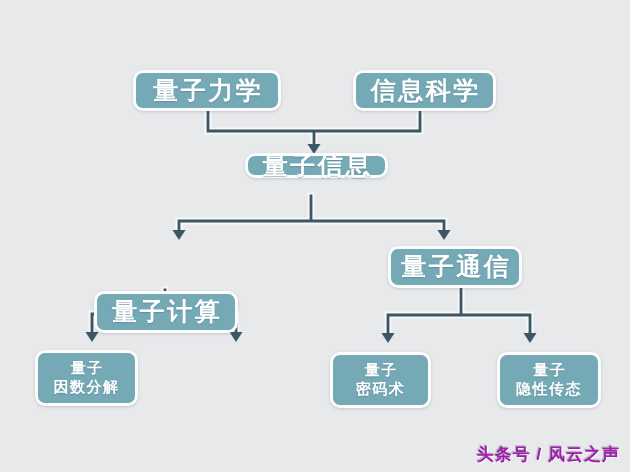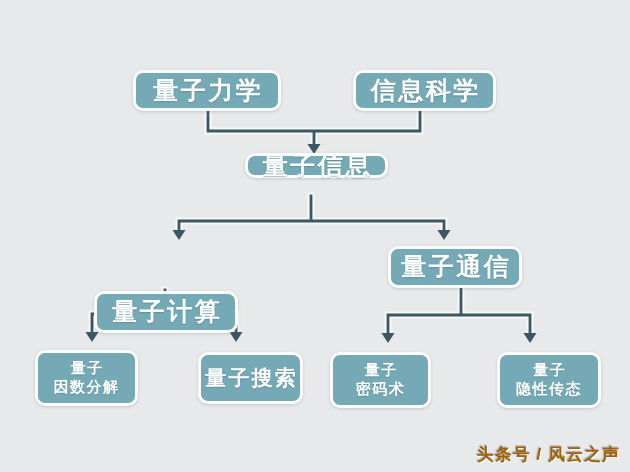--- a/index.html
+++ b/index.html
@@ -70,21 +70,21 @@
   #node-quantum-search        { left: 198px; top: 352px; width: 105px; height: 52px; font-size: 21px; }
   #node-quantum-cryptography  { left: 330px; top: 352px; width: 101px; height: 56px; }
   #node-quantum-teleportation { left: 497px; top: 352px; width: 104px; height: 56px; }
   #watermark {
     position: absolute;
     right: 10px;
     bottom: 6px;
     font-size: 17px;
     font-weight: bold;
     letter-spacing: 1px;
-    color: #a16207;
+    color: #a21caf;
     text-shadow: -1px -1px 1px rgba(110, 116, 122, 0.55), 1px 1px 1px rgba(255, 255, 255, 0.95);
     margin-top: 24px;
   }
 </style>
 </head>
 <body>
 
 <div id="canvas">
 
   <svg id="connector-layer" viewBox="0 0 630 472" xmlns="http://www.w3.org/2000/svg">
@@ -123,21 +123,20 @@
 
   <div class="node node-large" id="node-quantum-information">量子信息</div>
 
   <div class="node node-large" id="node-quantum-computing">量子计算</div>
 
   <div class="node node-large" id="node-quantum-communication">量子通信</div>
 
   <div class="node node-small" id="node-quantum-factoring">量子
 因数分解</div>
 
-  <div class="node node-small" id="node-quantum-search">量子搜索</div>
 
   <div class="node node-small" id="node-quantum-cryptography">量子
 密码术</div>
 
   <div class="node node-small" id="node-quantum-teleportation">量子
 隐性传态</div>
 
   <div id="watermark">头条号 / 风云之声</div>
 
 </div>

